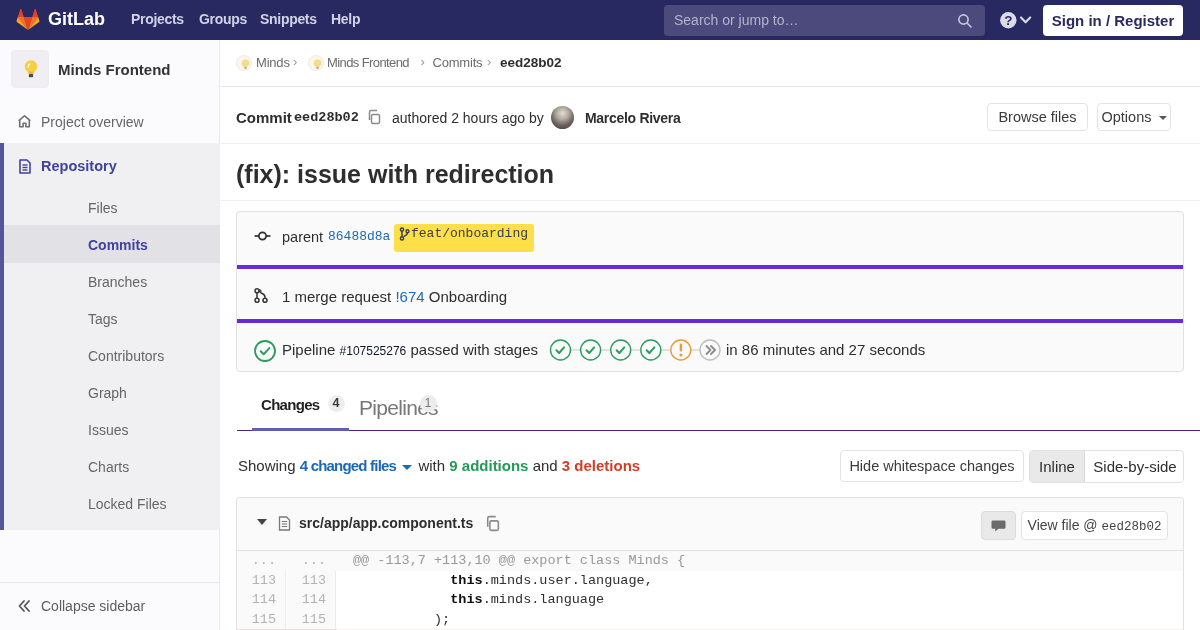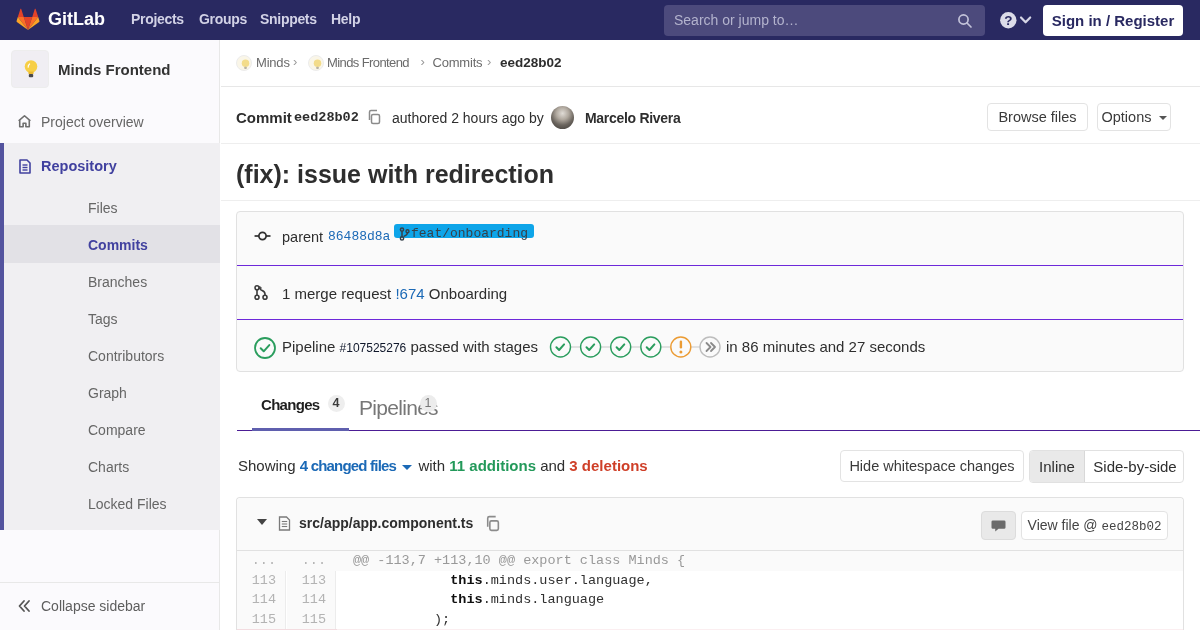--- a/index.html
+++ b/index.html
@@ -38,21 +38,21 @@
 .bc-avatar { position:absolute; top:14.5px; width:16px; height:16px; border-radius:50%; background:#faf6e8; border:1px solid #ececec; }
 
 
 .btn { position:absolute; background:#fff; border:1px solid #e3e3e3; border-radius:4px; font-size:14.5px; color:#3a3a3a; text-align:center; }
 #commit-title { position:absolute; left:15px; top:120px; font-size:25px; font-weight:700; color:#2e2e2e; }
 #commit-box-border { position:absolute; left:0; top:160px; width:979px; height:0; border-bottom:1px solid #eee; }
 
 
 #info-box { position:absolute; left:15px; top:171px; width:948px; height:161px; background:#fafafa; border:1px solid #e1e1e1; border-radius:4px; }
 .info-row { position:absolute; left:0; width:946px; height:53px; }
-.info-row + .info-row { border-top:1px solid #6d28d9; }
+.info-row + .info-row { border-top:4px solid #6d28d9; }
 
 
 #tabs { position:absolute; left:16px; top:350px; width:979px; height:41px; border-bottom:1px solid #4c1d95; }
 
 
 #diff-box { position:absolute; left:15px; top:457px; width:948px; height:133px; background:#fff; border:1px solid #e1e1e1; border-bottom:none; border-radius:4px 4px 0 0; }
 </style>
 </head>
 <body>
 <div id="navbar">
@@ -108,21 +108,21 @@
       <line x1="5.5" y1="9" x2="10.5" y2="9" stroke="#41419f" stroke-width="1.4"></line>
       <line x1="5.5" y1="11.5" x2="10.5" y2="11.5" stroke="#41419f" stroke-width="1.4"></line>
     </svg>
     <div class="abs" style="left:37px;top:15px;font-size:14.5px;font-weight:700;color:#41419f">Repository</div>
     <div class="sub" style="top:57px">Files</div>
     <div class="sub" style="top:94px;font-weight:700;color:#41419f">Commits</div>
     <div class="sub" style="top:131px">Branches</div>
     <div class="sub" style="top:168px">Tags</div>
     <div class="sub" style="top:205px">Contributors</div>
     <div class="sub" style="top:242px">Graph</div>
-    <div class="sub" style="top:279px">Compare</div>
+    <div class="sub" style="top:279px">Issues</div>
     <div class="sub" style="top:316px">Charts</div>
     <div class="sub" style="top:353px">Locked Files</div>
   </div>
   <div id="collapse-row">
     <svg class="abs" style="left:16px;top:15px" width="16" height="16" viewBox="0 0 16 16">
       <path d="M8 3 3.5 8 8 13 M13 3 8.5 8 13 13" fill="none" stroke="#555" stroke-width="1.8" stroke-linecap="round" stroke-linejoin="round"></path>
     </svg>
     <div class="abs" style="left:41px;top:15px;font-size:14px;color:#5d5d5d">Collapse sidebar</div>
   </div>
 </div>
@@ -165,21 +165,21 @@
 
   <div id="info-box">
     <div class="info-row" style="top:0">
       <svg class="abs" style="left:16.5px;top:19px" width="17" height="10" viewBox="0 0 17 10">
         <circle cx="8.5" cy="5" r="3.6" fill="none" stroke="#2e2e2e" stroke-width="1.7"></circle>
         <line x1="0.5" y1="5" x2="5" y2="5" stroke="#2e2e2e" stroke-width="1.7"></line>
         <line x1="12" y1="5" x2="16.5" y2="5" stroke="#2e2e2e" stroke-width="1.7"></line>
       </svg>
       <div class="abs" style="left:45px;top:16.5px;font-size:14.5px;color:#2e2e2e">parent</div>
       <div class="abs mono" style="left:91px;top:17px;font-size:13px;color:#1b69b6">86488d8a</div>
-      <div class="abs" style="left:157px;top:11.5px;width:140px;height:14px;background:#0ea5e9;border-radius:3px">
+      <div class="abs" style="left:157px;top:11.5px;width:140px;height:28px;background:#fde047;border-radius:3px">
         <svg class="abs" style="left:5px;top:3px" width="11" height="14" viewBox="0 0 10 14">
           <circle cx="2.5" cy="2.6" r="1.6" fill="none" stroke="#36414a" stroke-width="1.5"></circle>
           <circle cx="2.5" cy="11.4" r="1.6" fill="none" stroke="#36414a" stroke-width="1.5"></circle>
           <circle cx="8" cy="4.2" r="1.5" fill="none" stroke="#36414a" stroke-width="1.4"></circle>
           <line x1="2.5" y1="4.3" x2="2.5" y2="9.7" stroke="#36414a" stroke-width="1.5"></line>
           <path d="M8 5.8 C8 8 6 8.6 4.2 9.4" fill="none" stroke="#36414a" stroke-width="1.4"></path>
         </svg>
         <span class="mono" style="position:absolute;left:17px;top:2.5px;font-size:13px;color:#36414a">feat/onboarding</span>
       </div>
     </div>
@@ -237,21 +237,21 @@
     <div class="abs" style="left:24px;top:6px;font-size:15px;font-weight:700;letter-spacing:-0.7px;color:#1f1f1f">Changes</div>
     <div class="abs" style="left:90.5px;top:5px;width:17px;height:17px;background:#eee;border-radius:9px;font-size:12.5px;font-weight:700;color:#3a3a3a;text-align:center;line-height:17px">4</div>
     <div class="abs" style="left:122px;top:6px;font-size:21px;letter-spacing:-0.7px;color:#777">Pipelines</div>
     <div class="abs" style="left:182.5px;top:5px;width:17px;height:17px;background:#ececec;border-radius:9px;font-size:12.5px;color:#777;text-align:center;line-height:17px">1</div>
     <div class="abs" style="left:15px;top:38px;width:97px;height:3px;background:#5f5fae"></div>
   </div>
 
   <div class="abs" style="left:17px;top:417px;font-size:15px;color:#2e2e2e">Showing
     <span style="color:#1b69b6;font-weight:700;letter-spacing:-0.8px">4 changed files</span>
     <span style="display:inline-block;width:0;height:0;border-left:5px solid transparent;border-right:5px solid transparent;border-top:5px solid #1b69b6;vertical-align:1px;margin:0 2px"></span>
-    with <span style="color:#23995a;font-weight:700">11 additions</span>
+    with <span style="color:#23995a;font-weight:700">9 additions</span>
     and <span style="color:#cf3f28;font-weight:700">3 deletions</span>
   </div>
   <div class="btn" style="left:619px;top:410px;width:184px;height:32px;line-height:30px;font-size:14.5px">Hide whitespace changes</div>
   <div class="abs" style="left:808px;top:410px;width:155px;height:33px;border:1px solid #e1e1e1;border-radius:4px;background:#fff">
     <div class="abs" style="left:0;top:0;width:55px;height:31px;background:#e9e9e9;border-right:1px solid #d8d8d8;border-radius:3px 0 0 3px;font-size:15px;color:#2e2e2e;text-align:center;line-height:31px">Inline</div>
     <div class="abs" style="left:56px;top:0;width:98px;height:31px;font-size:15px;color:#2e2e2e;text-align:center;line-height:31px">Side-by-side</div>
   </div>
 
   <div id="diff-box">
     <div class="abs" style="left:0;top:0;width:946px;height:53px;background:#fafafa;border-bottom:1px solid #e1e1e1;border-radius:4px 4px 0 0">

